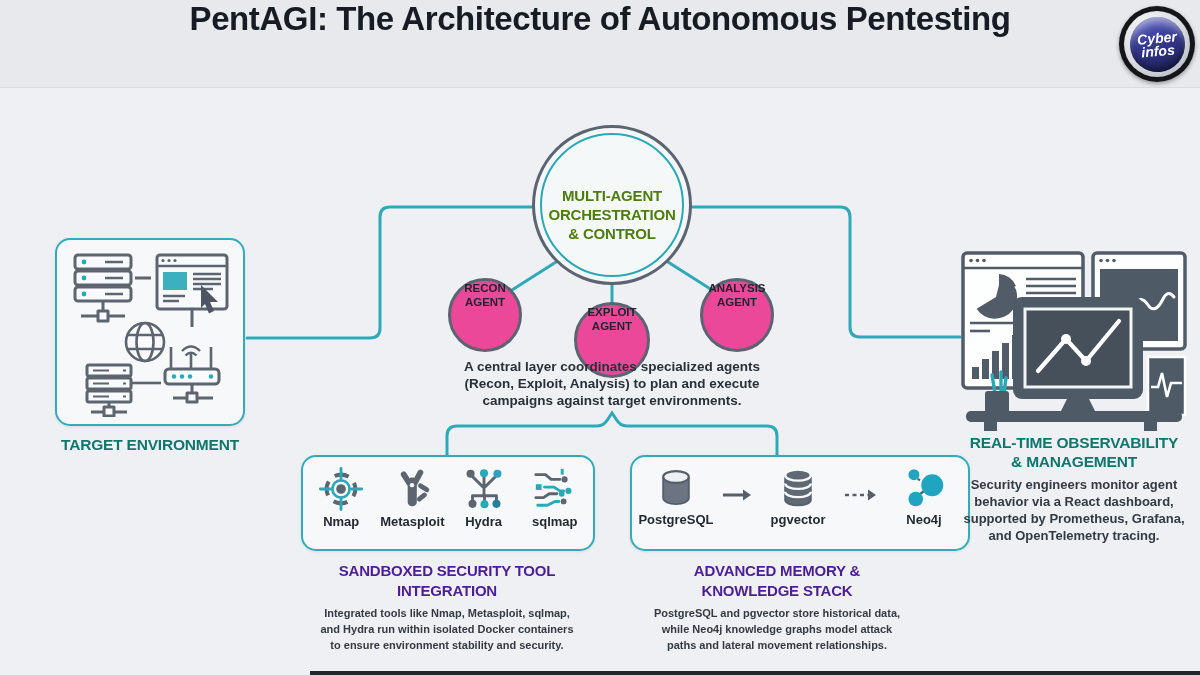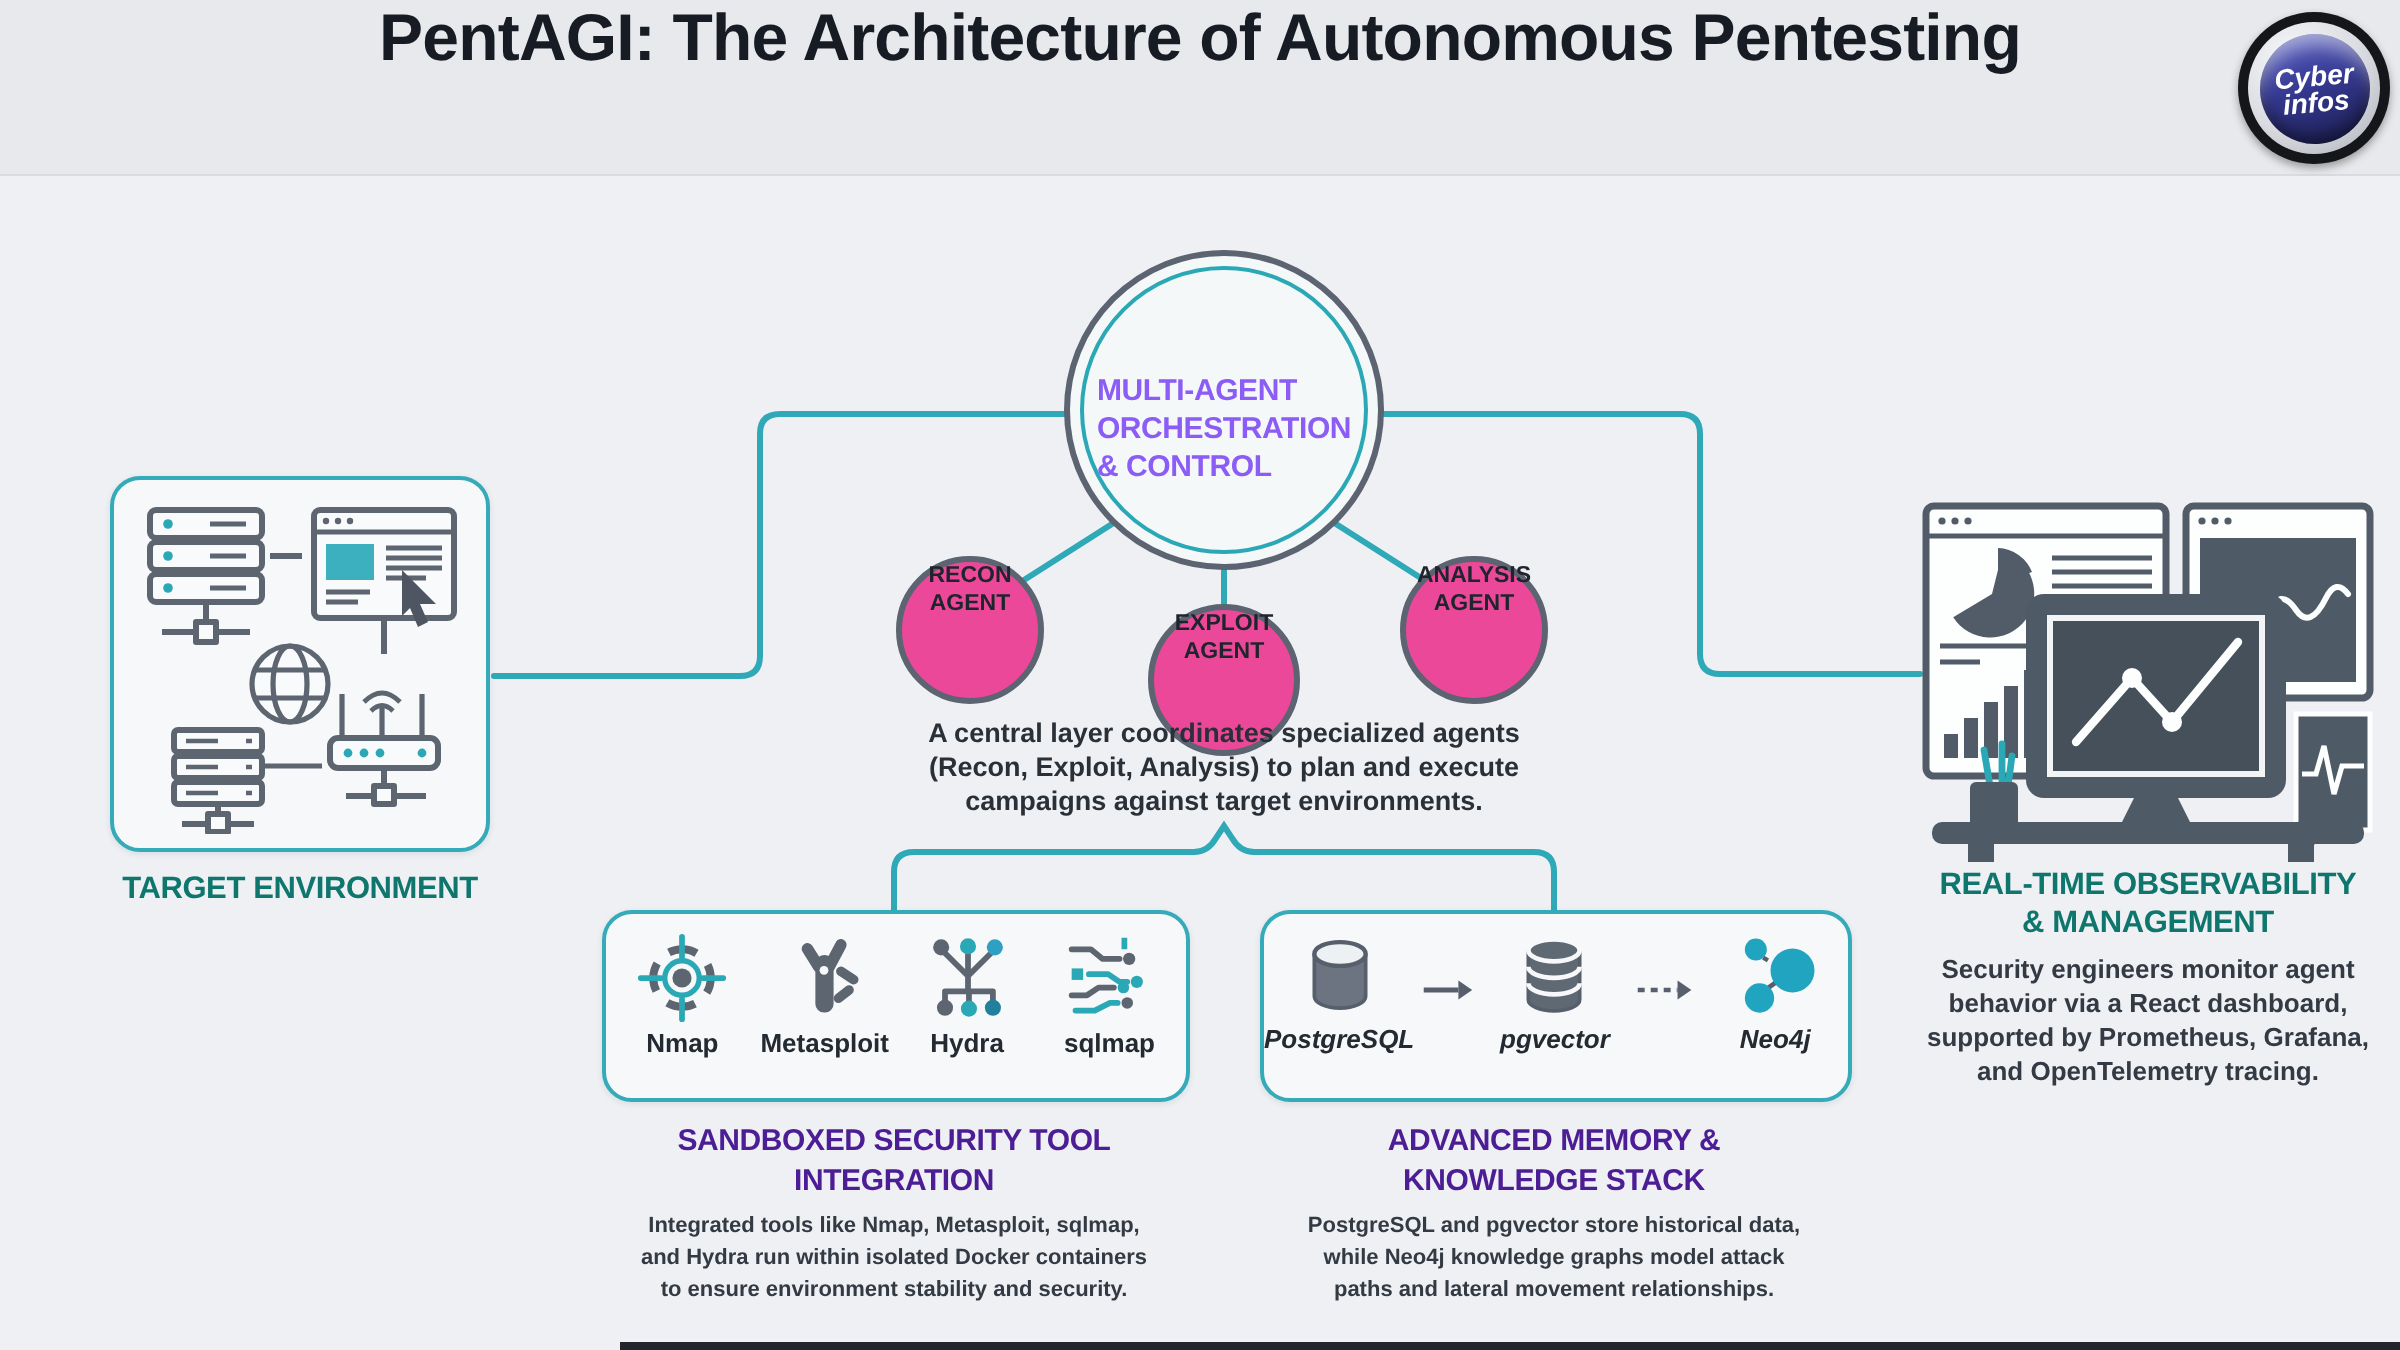--- a/index.html
+++ b/index.html
@@ -32,22 +32,22 @@
 
   
   .teal-box { position:absolute; background:#f6f8fa; border:2.5px solid #35abb9;
     border-radius:15px; box-shadow:0 1px 3px rgba(40,60,70,.10); }
 
   
   .big-circle { position:absolute; left:532px; top:37px; width:160px; height:160px;
     border:3.5px solid #5b6470; border-radius:50%; background:#f5f8f9;
     display:flex; align-items:center; justify-content:center; }
   .big-circle .ring { position:absolute; inset:5px; border:2.5px solid #2ba8b6; border-radius:50%; }
-  .big-circle .txt { position:relative; font-size:15px; font-weight:800;
-    color:#8b5cf6; line-height:19px; letter-spacing:-0.2px;margin-top:19px; }
+  .big-circle .txt { position:relative; text-align:center; font-size:15px; font-weight:800;
+    color:#4d7c0f; line-height:19px; letter-spacing:-0.2px;margin-top:19px; }
   .agent { position:absolute; border:3px solid #5b6470; border-radius:50%; background:#ec4899;
     display:flex; align-items:flex-start; justify-content:center; text-align:center;
     font-size:11.5px; font-weight:800; color:#20252d; line-height:14px; }
 
   .caption { position:absolute; left:412px; top:270px; width:400px; text-align:center;
     font-size:13.5px; font-weight:700; color:#2a3038; line-height:17px; }
 
   .section-label { position:absolute; text-align:center; font-weight:800; color:#0f766e;
     font-size:15.5px; line-height:19px; letter-spacing:-0.2px; }
   .section-title { position:absolute; text-align:center; font-weight:800; color:#4c1d95;
@@ -252,21 +252,21 @@
   <div class="section-title" style="left:297px; top:473px; width:300px;">
     <div>SANDBOXED SECURITY TOOL</div>
     <div>INTEGRATION</div>
   </div>
   <div class="section-body" style="left:285px; top:517px; width:324px;">
     <div>Integrated tools like Nmap, Metasploit, sqlmap,</div>
     <div>and Hydra run within isolated Docker containers</div>
     <div>to ensure environment stability and security.</div>
   </div>
 
-  <div class="teal-box mem-row" style="left:630px; top:367px; width:296px; height:96px;font-style:italic;">
+  <div class="teal-box mem-row" style="left:630px; top:367px; width:340px; height:96px;">
     <div class="mem-item">
       <svg width="44" height="44" viewBox="0 0 48 48">
         <path d="M10,12 V35 A14,6.5 0 0 0 38,35 V12" fill="#6b7480" stroke="#565f6b" stroke-width="2"></path>
         <ellipse cx="24" cy="12" rx="14" ry="6.5" fill="#eef1f3" stroke="#565f6b" stroke-width="2.4"></ellipse>
       </svg>
       <div class="lbl">PostgreSQL</div>
     </div>
     <svg class="mem-arrow" width="30" height="18" viewBox="0 0 30 18">
       <path d="M1,9 H21" stroke="#565f6b" stroke-width="3"></path>
       <polygon points="21,3.5 29,9 21,14.5" fill="#565f6b"></polygon>

